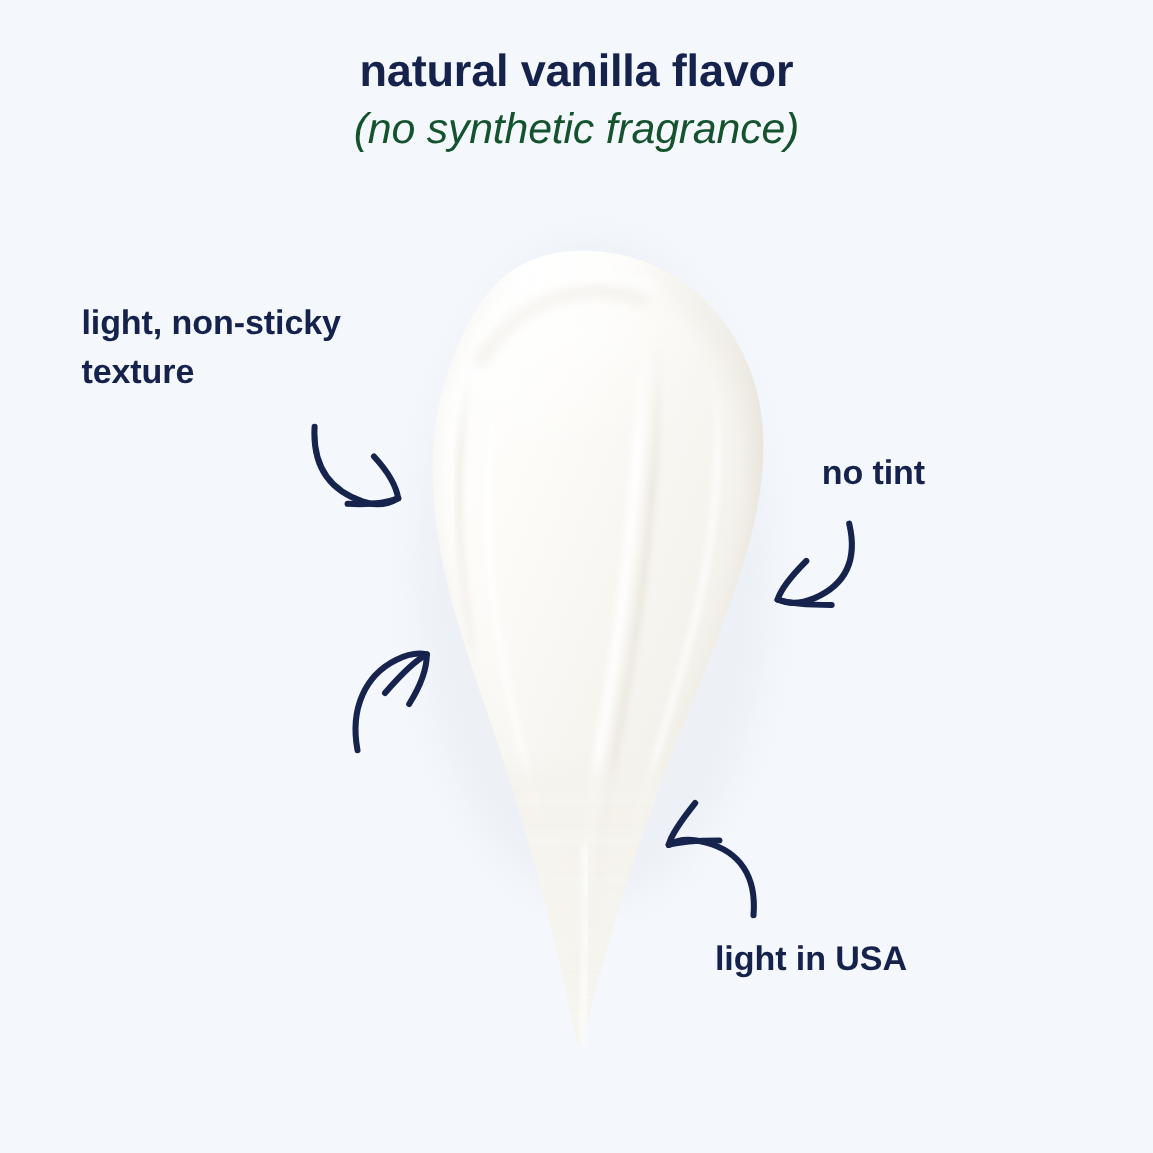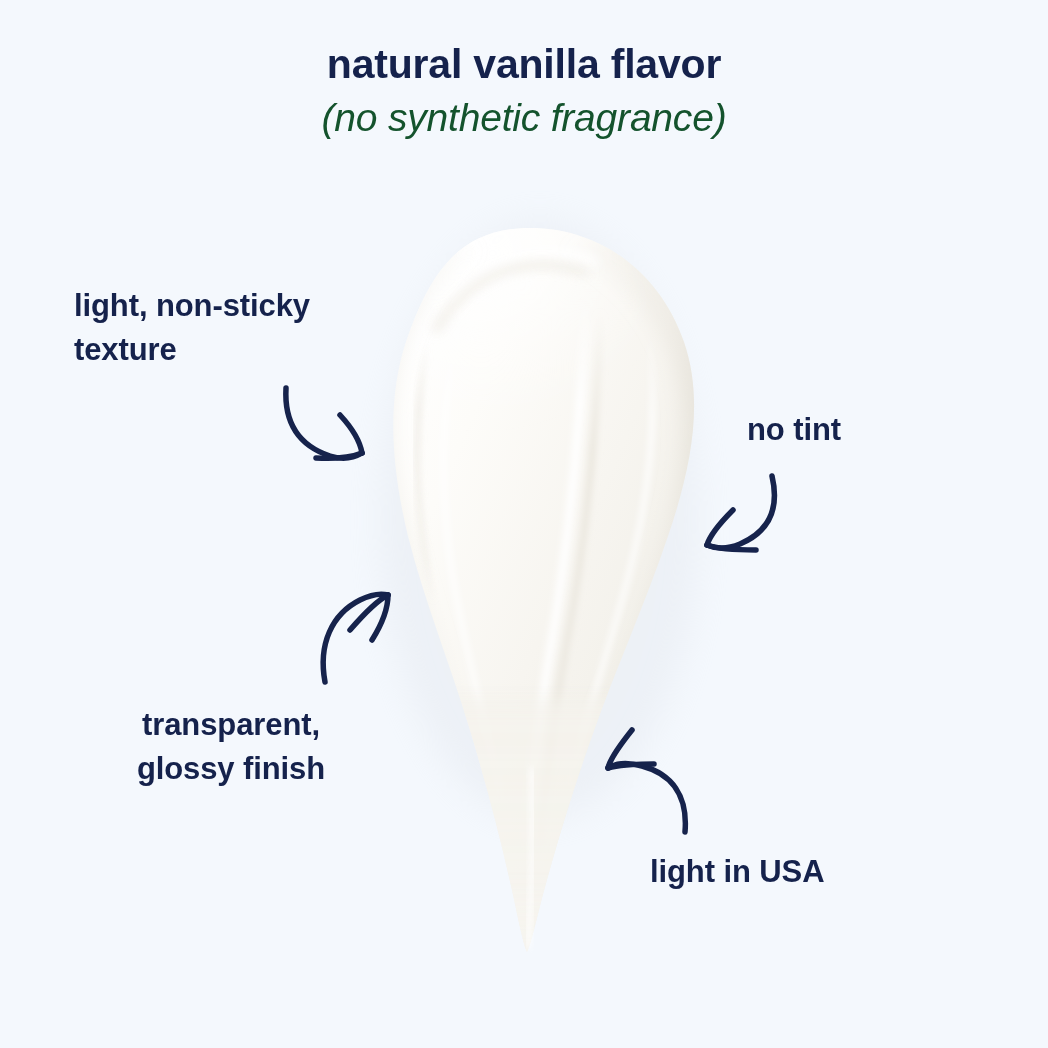--- a/index.html
+++ b/index.html
@@ -48,21 +48,21 @@
   
   .label {
     position: absolute;
     font-size: 31px;
     font-weight: bold;
     color: #15224c;
     line-height: 1.42;
     letter-spacing: -0.1px;
     white-space: pre-line;
   }
-  #label-texture     { left: 74px;  top: 272px; text-align: left; margin-top: 12px; }
+  #label-texture     { left: 74px;  top: 272px; text-align: left; }
   #label-no-tint     { left: 747px; top: 408px; text-align: right; }
   #label-glossy      { left: 110px; top: 703px; text-align: center; width: 242px; }
   #label-made-usa    { left: 650px; top: 850px; text-align: left; }
 
   
   .layer {
     position: absolute;
     left: 0;
     top: 0;
     width: 1048px;
@@ -245,18 +245,16 @@
   <div class="heading-block">
     <div class="title">natural vanilla flavor</div>
     <div class="subtitle">(no synthetic fragrance)</div>
   </div>
 
   <div class="label" id="label-texture">light, non-sticky
 texture</div>
 
   <div class="label" id="label-no-tint">no tint</div>
 
-  <div class="label" id="label-glossy">transparent,
-glossy finish</div>
 
   <div class="label" id="label-made-usa">light in USA</div>
 
 </div>
 
 </body></html>

